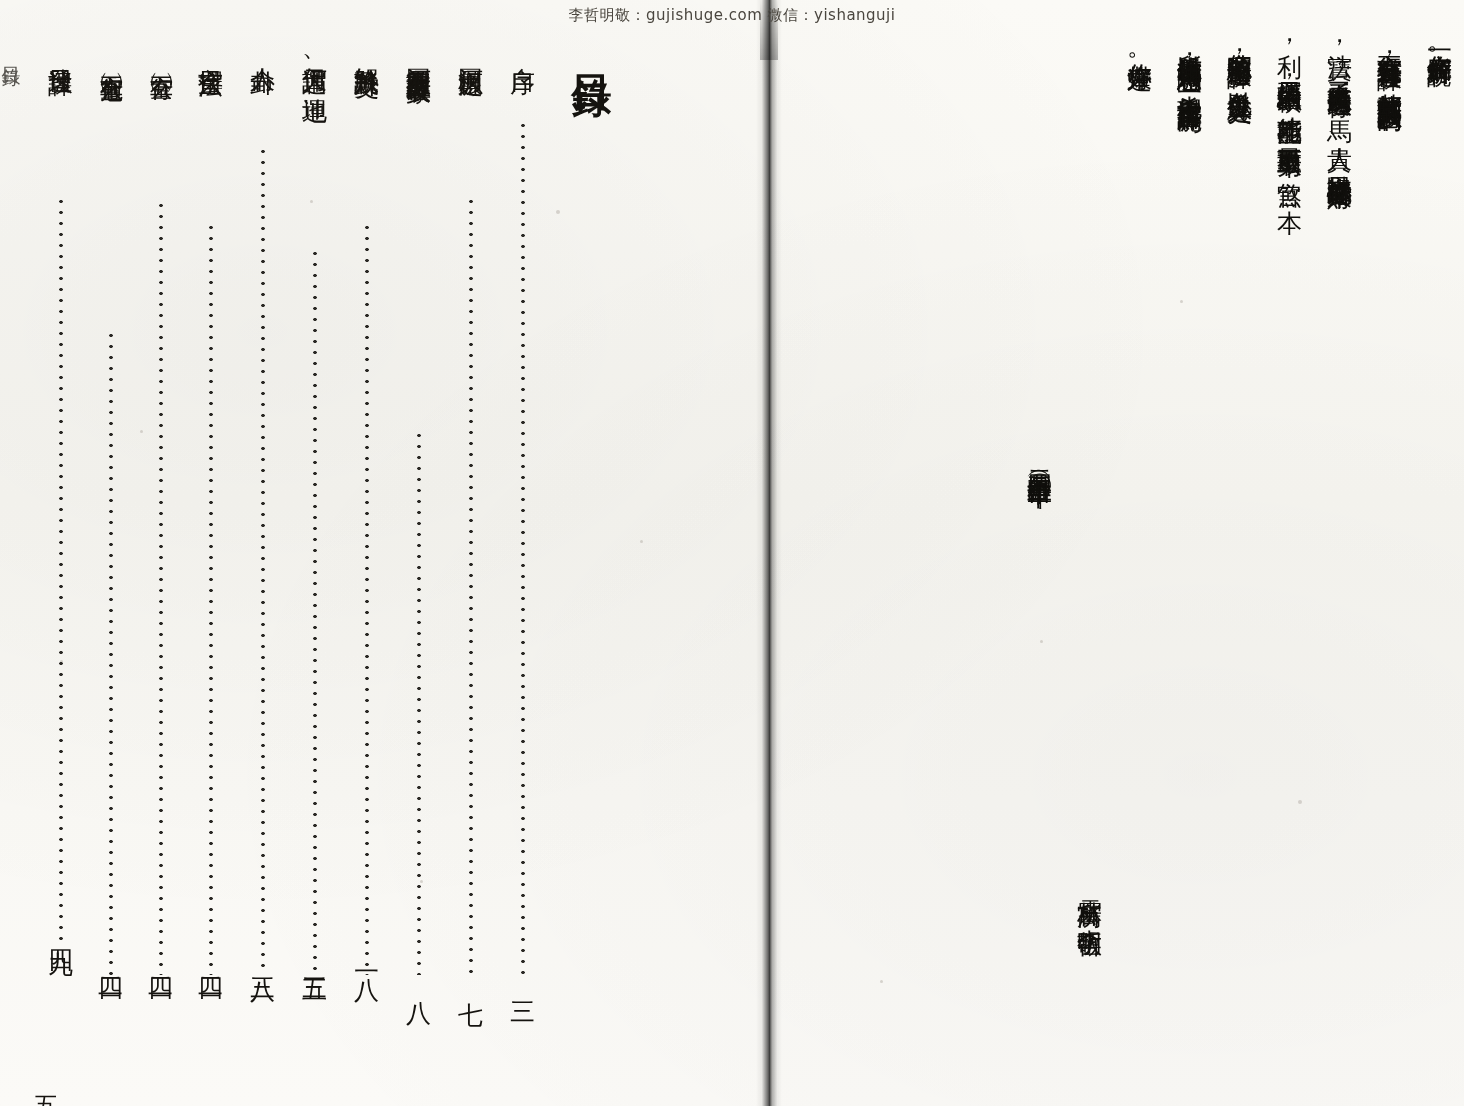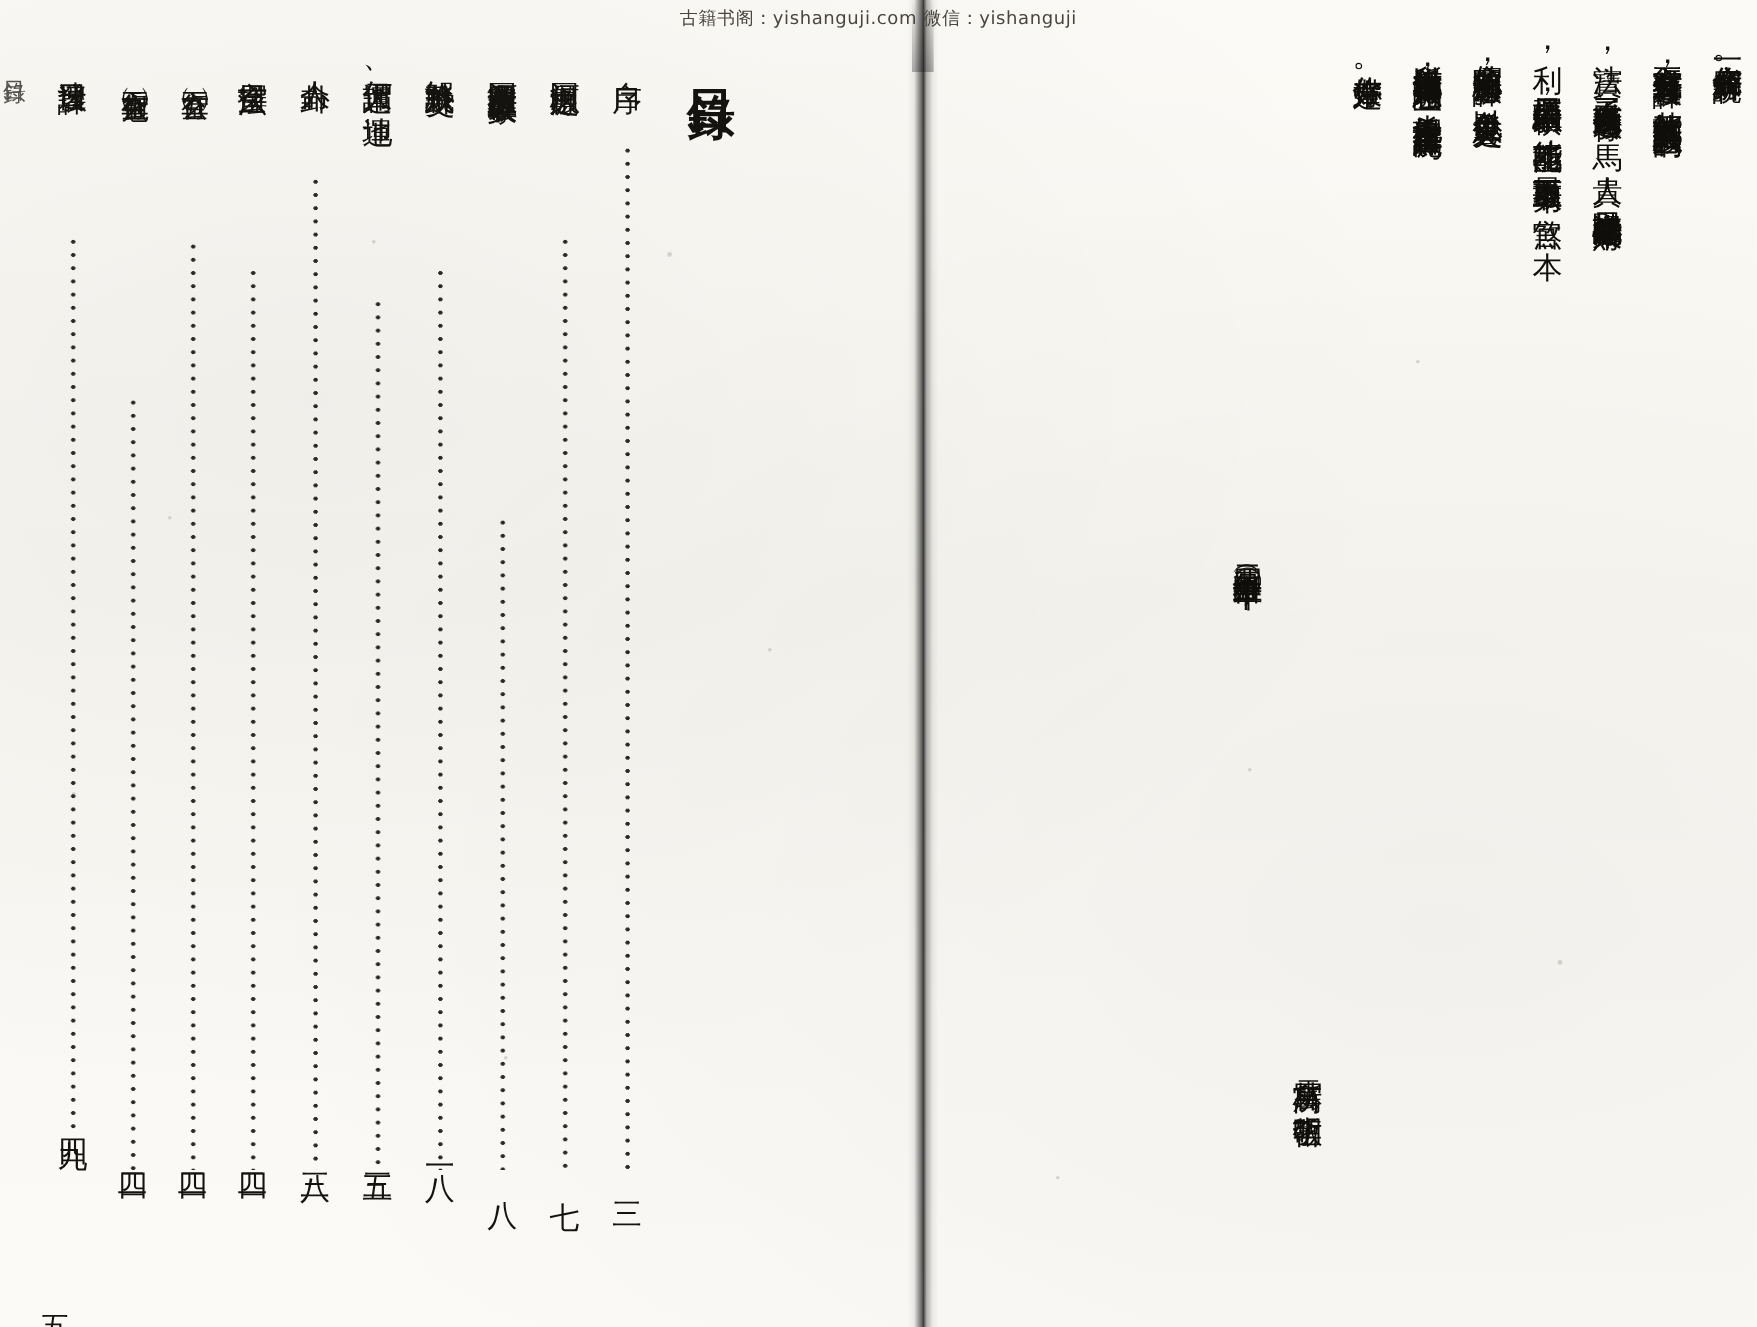--- a/index.html
+++ b/index.html
@@ -158,21 +158,21 @@
 <div class="speck" style="left:1040px;top:640px;width:3px;height:3px;"></div>
 <div class="speck" style="left:1298px;top:800px;width:4px;height:4px;"></div>
 <div class="speck" style="left:880px;top:980px;width:3px;height:3px;"></div>
 <div class="speck" style="left:420px;top:880px;width:3px;height:3px;"></div>
 <div class="speck" style="left:60px;top:660px;width:3px;height:3px;"></div>
 <div class="speck" style="left:1180px;top:300px;width:3px;height:3px;"></div>
 
 <div class="gutter"></div>
 <div class="gutter top-fade"></div>
 
-<div class="watermark">古籍书阁：yishanguji.com 微信：yishanguji</div>
+<div class="watermark">李哲明敬：gujishuge.com 微信：yishanguji</div>
 
 <div class="right-page">
 
   <div class="v pref-col" style="right:12px;">究者作一個分析解說。</div>
   <div class="v pref-col" style="right:62px;">玄空五行或卦運五行速發日課，若能駕輕就熟的話是可以救人利己的</div>
   <div class="v pref-col" style="right:112px;">法寶，看了本書以後所選的速發祿、馬、貴人、交馳日課必能爲你帶來財</div>
   <div class="v pref-col" style="right:162px;">利，擇日要由經驗的累積，才能熟能生巧，最重要不可取羊刃、官煞、本</div>
   <div class="v pref-col" style="right:212px;">命的曜煞要小心選用日課，以免發生意外之災。</div>
   <div class="v pref-col" style="right:262px;">所以生活任何事都與擇日息息相關，也希望這一本玄空擇日詳解能爲</div>
   <div class="v pref-col" style="right:312px;top:44px;">你帶來好運。</div>

